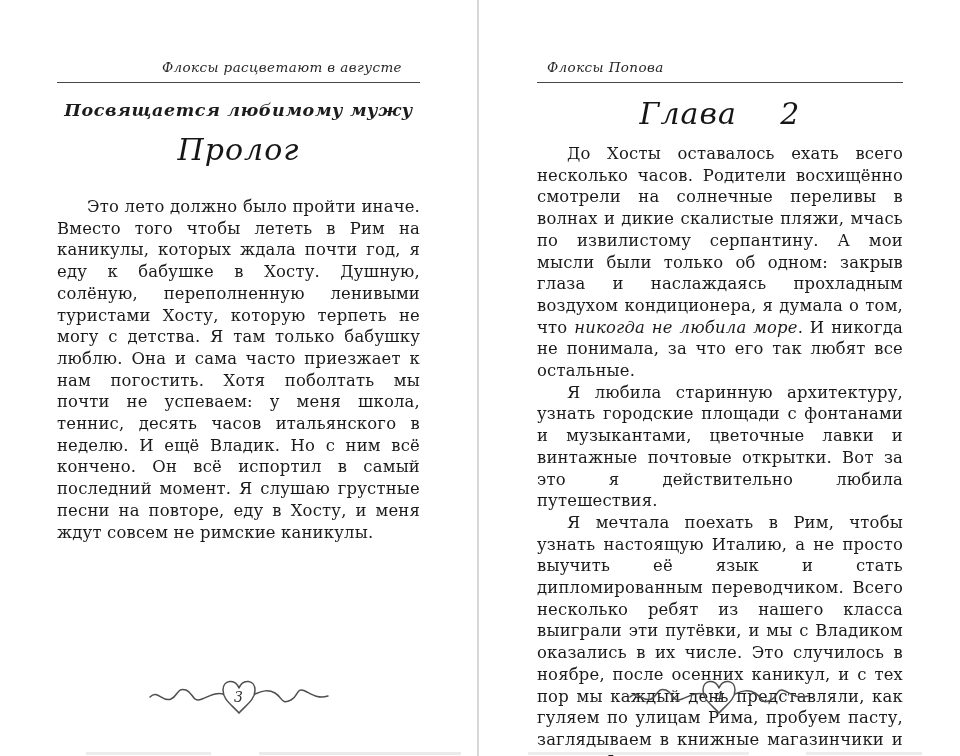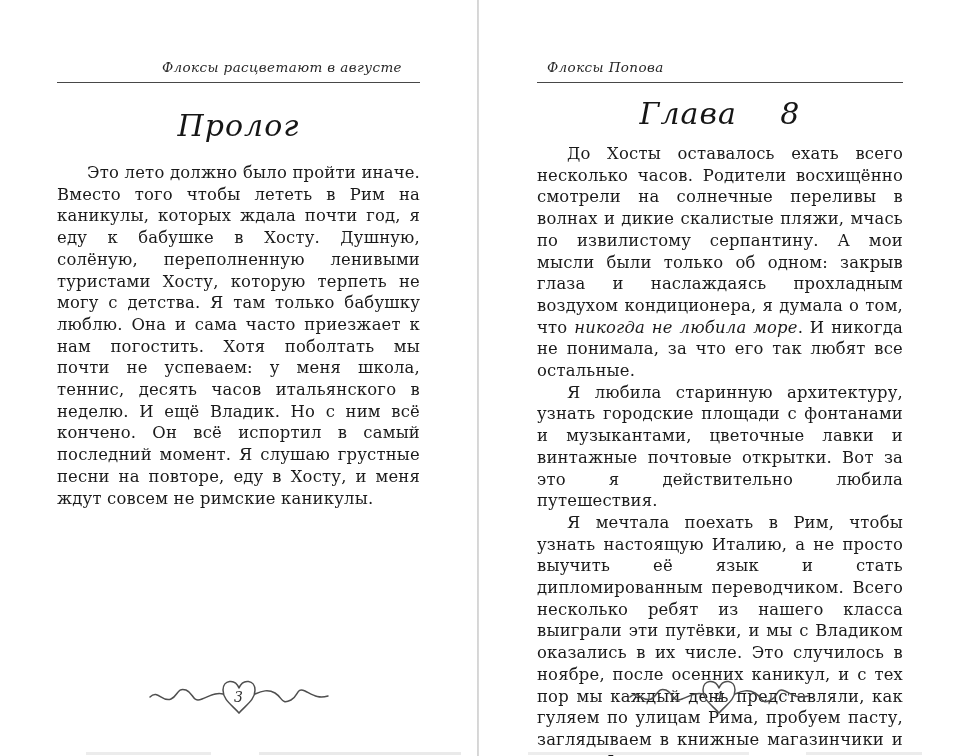--- a/index.html
+++ b/index.html
@@ -74,31 +74,31 @@
   }
   .script-heading {
     margin: 0;
     text-align: center;
     font-weight: normal;
     font-style: italic;
     font-size: 30px;
     letter-spacing: 1px;
     color: #161616;
   }
-  .page-left .script-heading  { margin-top: 25px; }
+  .page-left .script-heading  { margin-top: 12px; }
   .page-right .script-heading { margin-top: 13px; word-spacing: 1.1em; }
 
   .body-text {
     text-align: justify;
     font-size: 16.4px;
     line-height: 21.7px;
     letter-spacing: 0.2px;
     color: #1a1a1a;
   }
-  .page-left  .body-text { margin-top: 19px; }
+  .page-left  .body-text { margin-top: 29px; }
   .page-right .body-text { margin-top: 12px; }
   .body-text p {
     margin: 0;
     text-indent: 30px;
   }
 
   .ornament {
     position: absolute;
     bottom: 38px;
     left: 50%;
@@ -119,20 +119,21 @@
 </style>
 </head>
 <body>
 
 <div class="spread">
 
   <section class="page page-left">
     <div class="running-head rh-right">Флоксы расцветают в августе</div>
     <hr class="head-rule">
 
+    <div class="dedication">Посвящается любимому мужу</div>
 
     <h2 class="script-heading">Пролог</h2>
 
     <div class="body-text">
         <p><span>Это лето должно было пройти иначе. Вместо того чтобы лететь в Рим на каникулы, которых ждала почти год, я еду к бабушке в Хосту. Душную, солёную, переполненную ленивыми туристами Хосту, которую терпеть не могу с детства. Я там только бабушку люблю. Она и сама часто приезжает к нам погостить. Хотя поболтать мы почти не успеваем: у меня школа, теннис, десять часов итальянского в неделю. И ещё Владик. Но с ним всё кончено. Он всё испортил в самый последний момент. Я слушаю грустные песни на повторе, еду в Хосту, и меня ждут совсем не римские каникулы.</span></p>
       </div>
 
     <div class="ornament">
       <svg width="190" height="52" viewBox="0 0 190 52">
         <g fill="none" stroke="#4f4f4f" stroke-width="1.5" stroke-linecap="round">
@@ -144,21 +145,21 @@
       <span class="page-num">3</span>
     </div>
   </section>
 
   <div class="gutter"></div>
 
   <section class="page page-right">
     <div class="running-head rh-left">Флоксы Попова</div>
     <hr class="head-rule">
 
-    <h2 class="script-heading">Глава 8</h2>
+    <h2 class="script-heading">Глава 2</h2>
 
     <div class="body-text">
         <p><span>До Хосты оставалось ехать всего несколько часов. Родители восхищённо смотрели на солнечные переливы в волнах и дикие скалистые пляжи, мчась по извилистому серпантину. А мои мысли были только об одном: закрыв глаза и наслаждаясь прохладным воздухом кондиционера, я думала о том, что </span><span style="font-style: italic;">никогда не любила море</span><span>. И никогда не понимала, за что его так любят все остальные.</span></p>
         <p><span>Я любила старинную архитектуру, узнать городские площади с фонтанами и музыкантами, цветочные лавки и винтажные почтовые открытки. Вот за это я действительно любила путешествия.</span></p>
         <p><span>Я мечтала поехать в Рим, чтобы узнать настоящую Италию, а не просто выучить её язык и стать дипломированным переводчиком. Всего несколько ребят из нашего класса выиграли эти путёвки, и мы с Владиком оказались в их числе. Это случилось в ноябре, после осенних каникул, и с тех пор мы каждый день представляли, как гуляем по улицам Рима, пробуем пасту, заглядываем в книжные магазинчики и умело общаем-</span></p>
       </div>
 
     <div class="ornament">
       <svg width="190" height="52" viewBox="0 0 190 52">
         <g fill="none" stroke="#4f4f4f" stroke-width="1.5" stroke-linecap="round">

